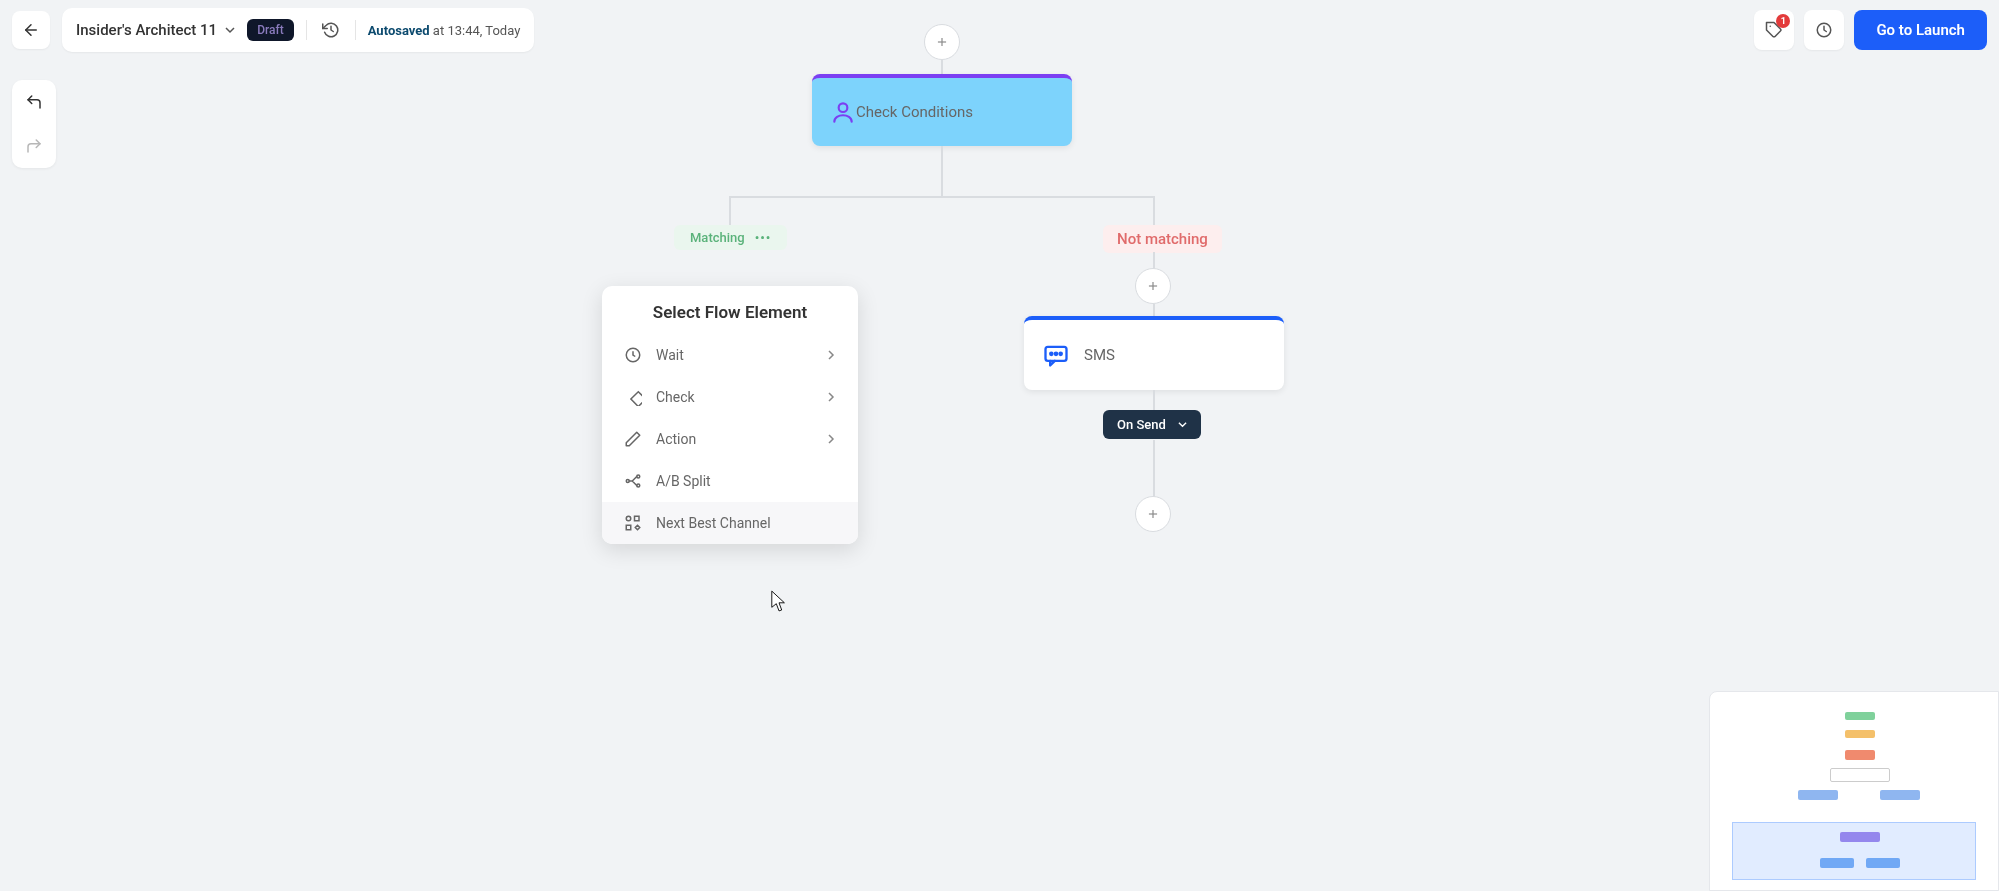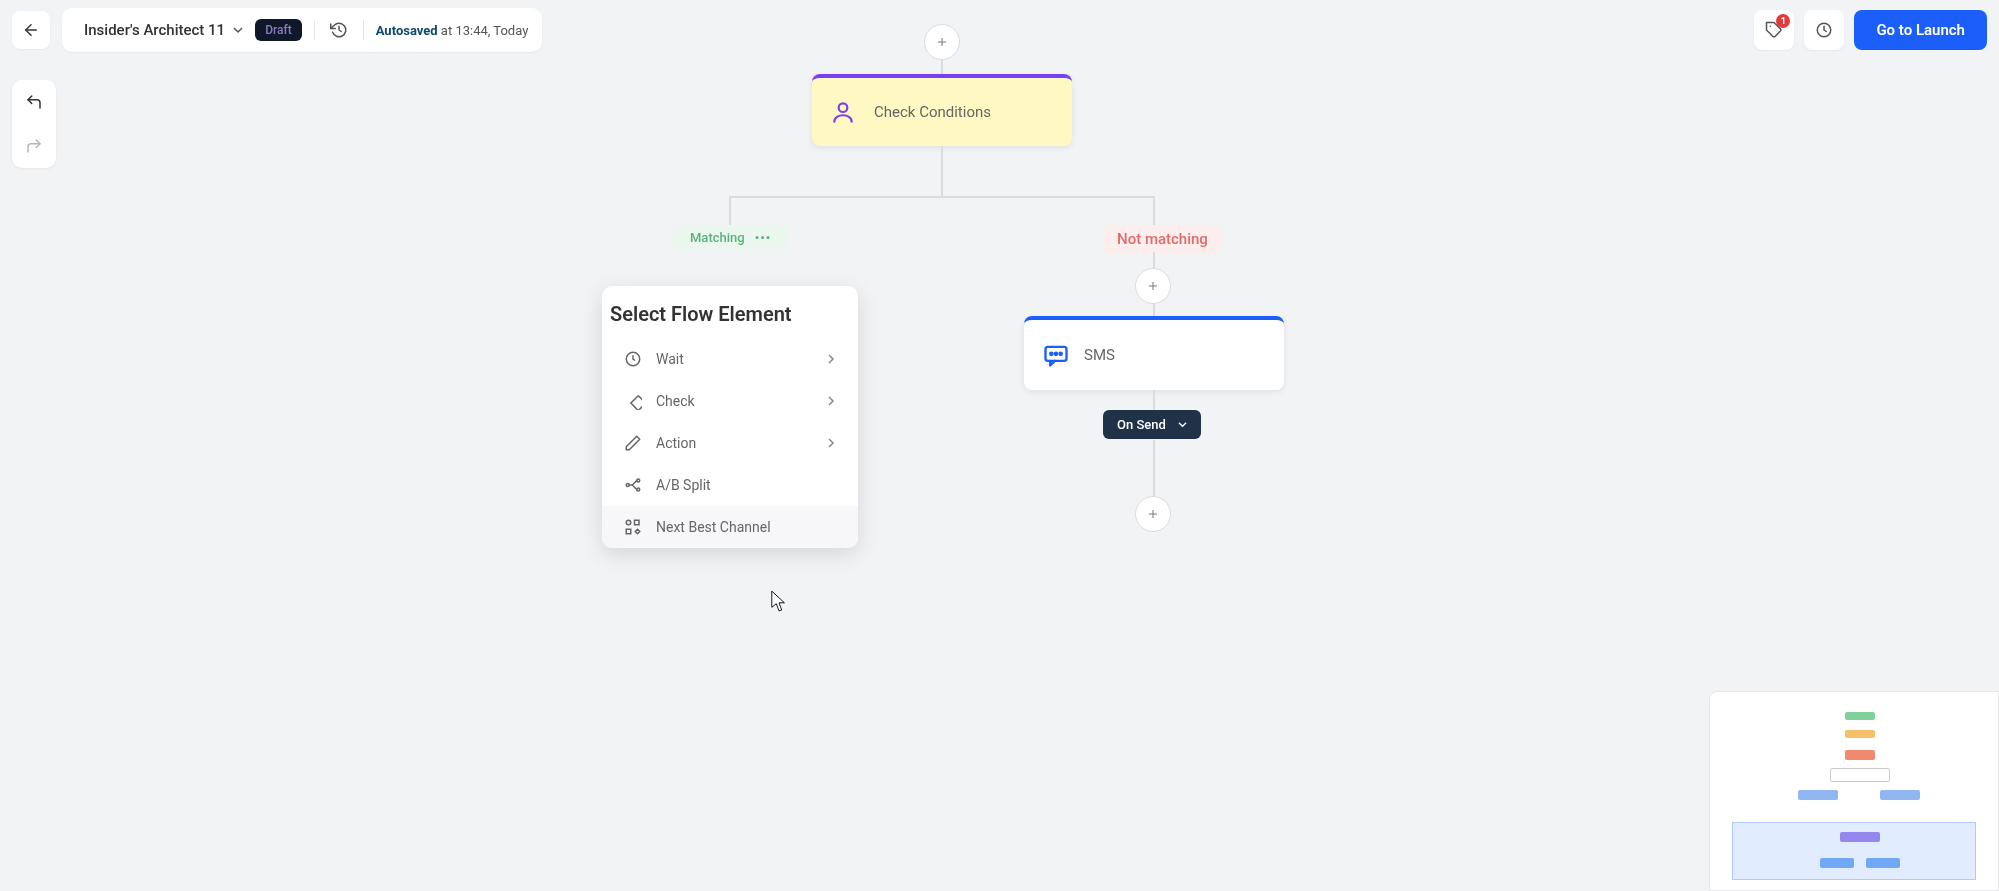--- a/index.html
+++ b/index.html
@@ -1,40 +1,40 @@
 <!DOCTYPE html>
 <html><head>
 <meta charset="utf-8">
 <style>
   * { box-sizing: border-box; }
   html, body { margin: 0; padding: 0; width: 1999px; height: 891px; font-family: -apple-system, BlinkMacSystemFont, "Segoe UI", Roboto, sans-serif; background: #f1f3f5; overflow: hidden; }
   .topbar { position: absolute; top: 0; left: 0; right: 0; height: 60px; display: flex; align-items: center; padding: 0 12px; }
   .back-btn { width: 38px; height: 38px; background: #fff; border-radius: 8px; display: flex; align-items: center; justify-content: center; margin-right: 12px; cursor: pointer; box-shadow: 0 1px 2px rgba(0,0,0,0.05); }
   .header-group { display: flex; align-items: center; background: #fff; border-radius: 10px; height: 44px; padding: 0 14px; box-shadow: 0 1px 2px rgba(0,0,0,0.05); gap: 12px; }
-  .proj-name { font-size: 15px; color: #333; font-weight: 500; display: flex; align-items: center; gap: 8px; cursor: pointer; margin-left: 8px; }
+  .proj-name { font-size: 15px; color: #333; font-weight: 500; display: flex; align-items: center; gap: 8px; cursor: pointer; }
   .draft-pill { background: #0f172a; color: #8a7bbd; font-size: 12px; padding: 4px 10px; border-radius: 6px; font-weight: 500; }
   .sep { width: 1px; height: 20px; background: #e5e5e5; }
   .history-btn { width: 24px; height: 24px; display:flex; align-items:center; justify-content:center; cursor:pointer; }
   .autosave { font-size: 13px; color: #555; }
   .autosave b { font-weight: 700; color: #0c4a6e; }
   .topbar-right { margin-left: auto; display: flex; align-items: center; gap: 10px; }
   .icon-btn { width: 40px; height: 40px; background: #fff; border-radius: 8px; display: flex; align-items: center; justify-content: center; cursor: pointer; box-shadow: 0 1px 2px rgba(0,0,0,0.05); position: relative; }
   .badge { position: absolute; top: 4px; right: 4px; background: #e33b3b; color: #fff; font-size: 9px; font-weight: 700; min-width: 14px; height: 14px; border-radius: 7px; display:flex; align-items:center; justify-content:center; padding:0 3px;}
   .launch-btn { background: #1c5ef9; color: #fff; font-size: 15px; font-weight: 600; padding: 0 22px; height: 40px; border-radius: 8px; display: flex; align-items: center; cursor:pointer; }
 
   .undo-redo { position: absolute; top: 80px; left: 12px; width: 44px; background: #fff; border-radius: 10px; box-shadow: 0 1px 3px rgba(0,0,0,0.06); overflow: hidden; }
   .undo-redo .ur { height: 44px; display:flex; align-items:center; justify-content:center; cursor:pointer; }
   .undo-redo .ur.disabled { opacity: 0.35; cursor: default; }
 
   
   .canvas { position: absolute; inset: 0; }
   .add-top { position: absolute; top: 24px; left: 924px; width: 36px; height: 36px; border: 1px solid #d9dce0; border-radius: 50%; background: #fff; display:flex; align-items:center; justify-content:center; cursor:pointer; }
   .vconn-top { position:absolute; top:60px; left:941px; width:2px; height:18px; background:#d9dce0; }
 
-  .node-check { position:absolute; top:74px; left:812px; width:260px; height:72px; background:#fef9c3; border-radius:8px; box-shadow:0 2px 6px rgba(0,0,0,0.08); border-top:4px solid #7b3ff2; display:flex; align-items:center; padding:0 18px; gap:18px; cursor:pointer; }
+  .node-check { position:absolute; top:74px; left:812px; width:260px; height:72px; background:#7dd3fc; border-radius:8px; box-shadow:0 2px 6px rgba(0,0,0,0.08); border-top:4px solid #7b3ff2; display:flex; align-items:center; padding:0 18px; gap:0; cursor:pointer; }
   .node-check .nlabel { font-size:15px; color:#666; }
 
   .vconn-ck { position:absolute; top:146px; left:941px; width:2px; height:50px; background:#d9dce0; }
   .hconn { position:absolute; top:196px; left:729px; height:2px; width:426px; background:#d9dce0; }
   .vconn-l { position:absolute; top:196px; left:729px; width:2px; height:30px; background:#d9dce0; }
   .vconn-r { position:absolute; top:196px; left:1153px; width:2px; height:30px; background:#d9dce0; }
 
   .match-pill { position:absolute; top:225px; left:674px; background:#eaf6ee; color:#5ab27a; font-size:13px; padding:5px 16px; border-radius:6px; display:flex; align-items:center; gap:10px; font-weight:500; }
   .match-dots { color:#5ab27a; cursor:pointer; letter-spacing:1px; }
   .notmatch-pill { position:absolute; top:225px; left:1103px; background:#fdeeee; color:#e06b6b; font-size:15px; padding:5px 14px; border-radius:6px; font-weight:500; }
@@ -46,21 +46,21 @@
   .node-sms { position:absolute; top:316px; left:1024px; width:260px; height:74px; background:#fff; border-radius:8px; box-shadow:0 2px 6px rgba(0,0,0,0.08); border-top:4px solid #1c5ef9; display:flex; align-items:center; padding:16px 18px; gap:14px; cursor:pointer; }
   .node-sms .nlabel { font-size:15px; color:#666; }
 
   .vconn-sms { position:absolute; top:390px; left:1153px; width:2px; height:20px; background:#d9dce0; }
   .onsend { position:absolute; top:410px; left:1103px; background:#1f3247; color:#fff; font-size:13px; padding:7px 14px; border-radius:6px; display:flex; align-items:center; gap:12px; cursor:pointer; font-weight:500;justify-content:flex-end; }
   .vconn-sms2 { position:absolute; top:440px; left:1153px; width:2px; height:60px; background:#d9dce0; }
   .add-bottom { position:absolute; top:496px; left:1135px; width:36px; height:36px; border:1px solid #d9dce0; border-radius:50%; background:#fff; display:flex; align-items:center; justify-content:center; cursor:pointer; }
 
   
   .popover { position:absolute; top:286px; left:602px; width:256px; background:#fff; border-radius:10px; box-shadow:0 6px 22px rgba(0,0,0,0.12); overflow:hidden; }
-  .pop-title { text-align:left; font-size:20px; font-weight:600; color:#333; padding:16px 8px 12px; }
+  .pop-title { text-align:center; font-size:17px; font-weight:600; color:#333; padding:16px 0 12px; }
   .pop-item { display:flex; align-items:center; padding:12px 22px; gap:14px; cursor:pointer; font-size:14px; color:#666; position:relative; }
   .pop-item .chev { margin-left:auto; }
   .pop-item.hovered { background:#f7f7f9; }
 
   .cursor-img { position:absolute; top:589px; left:770px; width:18px; height:24px; pointer-events:none; }
 
   
   .minimap { position:absolute; bottom:0; right:0; width:290px; height:200px; background:#fff; border:1px solid #e5e7eb; border-radius:8px 0 0 0; padding:10px; }
   .mm-canvas { position:relative; width:100%; height:100%; }
   .mm-view { position:absolute; left:12px; top:120px; right:12px; bottom:0; background:rgba(120,170,255,0.22); border:1px solid rgba(120,170,255,0.5); }

